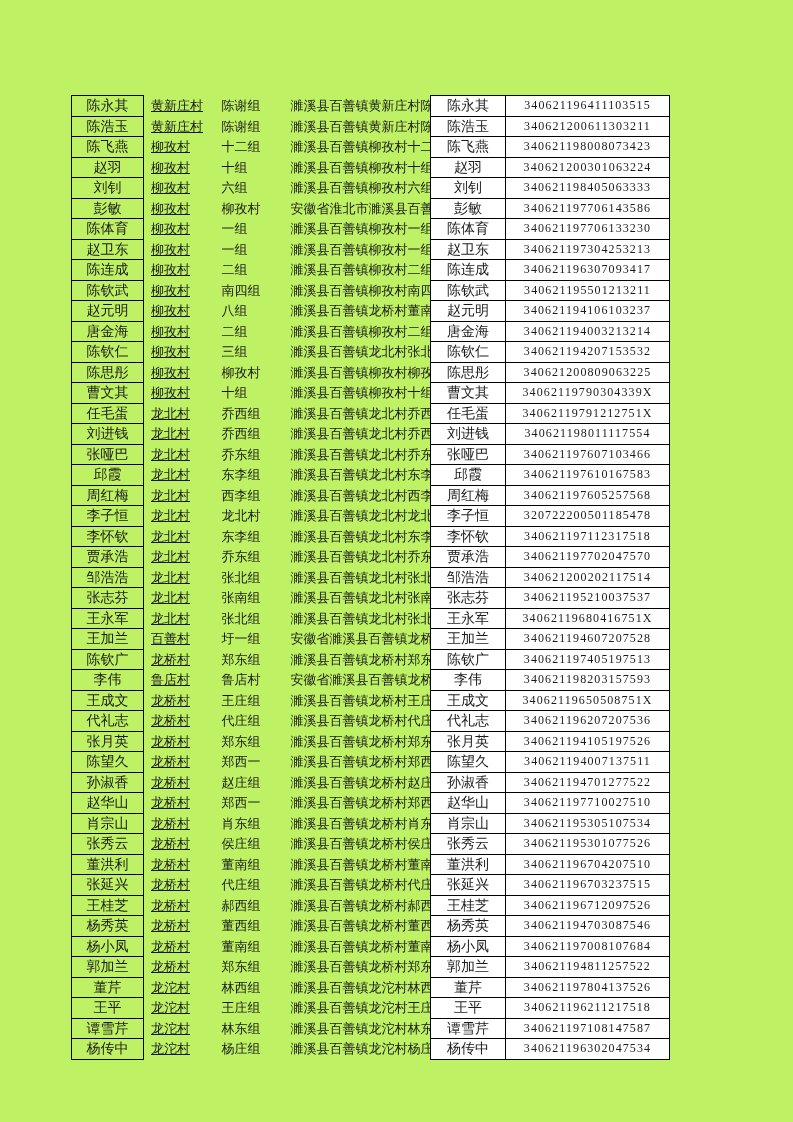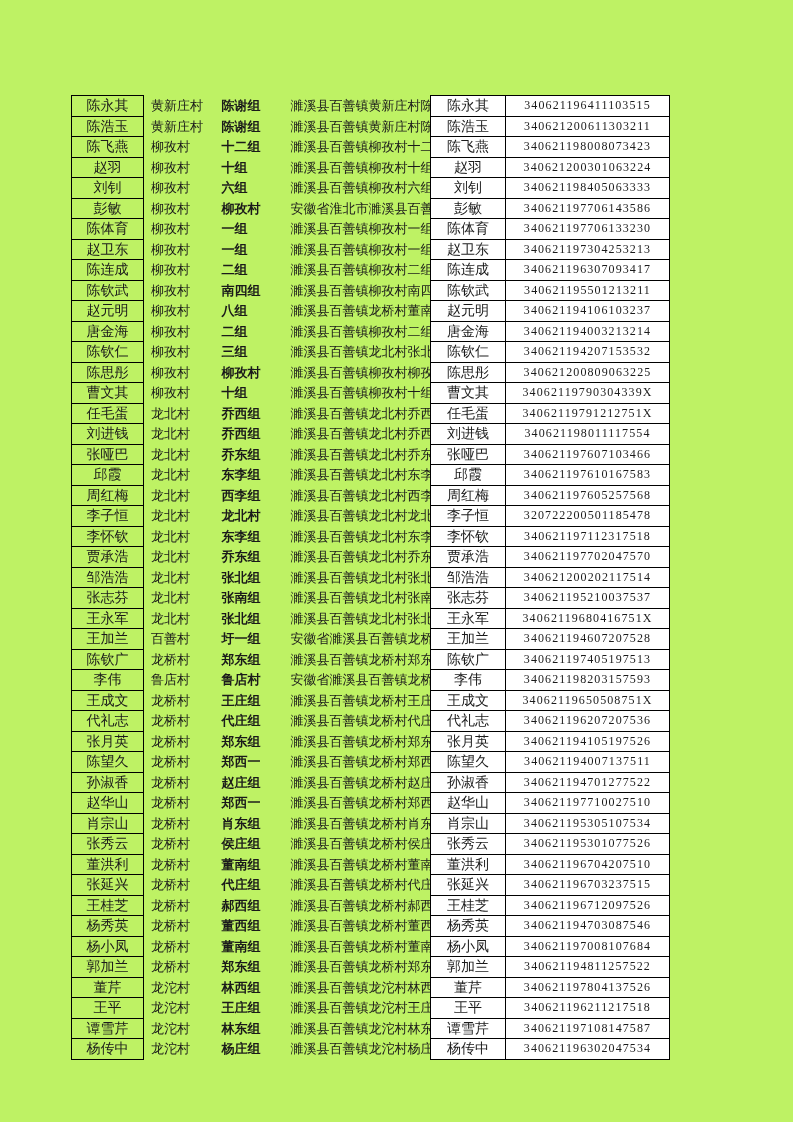--- a/index.html
+++ b/index.html
@@ -24,22 +24,22 @@
     line-height:19.5px;
   }
   
   .left-table { position:absolute; left:71px; top:95px; width:358px; }
   .left-table td.c-name {
     width:72px;
     border:1.5px solid #000;
     text-align:center;
     font-size:14px;
   }
-  .left-table td.c-village { width:74px; padding-left:7px; }
-  .left-table td.c-group   { width:72px; padding-left:4px;font-weight:bold; }
+  .left-table td.c-village { width:74px; padding-left:7px;text-decoration:underline; }
+  .left-table td.c-group   { width:72px; padding-left:4px; }
   .left-table td.c-address { width:140px; padding-left:1px; }
   
   .right-table { position:absolute; left:430px; top:95px; width:239px; background:#fff; }
   .right-table td { border:1.5px solid #000; text-align:center; }
   .right-table td.c-name2 { width:75px; font-size:14px; }
   .right-table td.c-id    { width:164px; font-size:12px; letter-spacing:1.1px; }
 </style>
 </head>
 <body>
 

